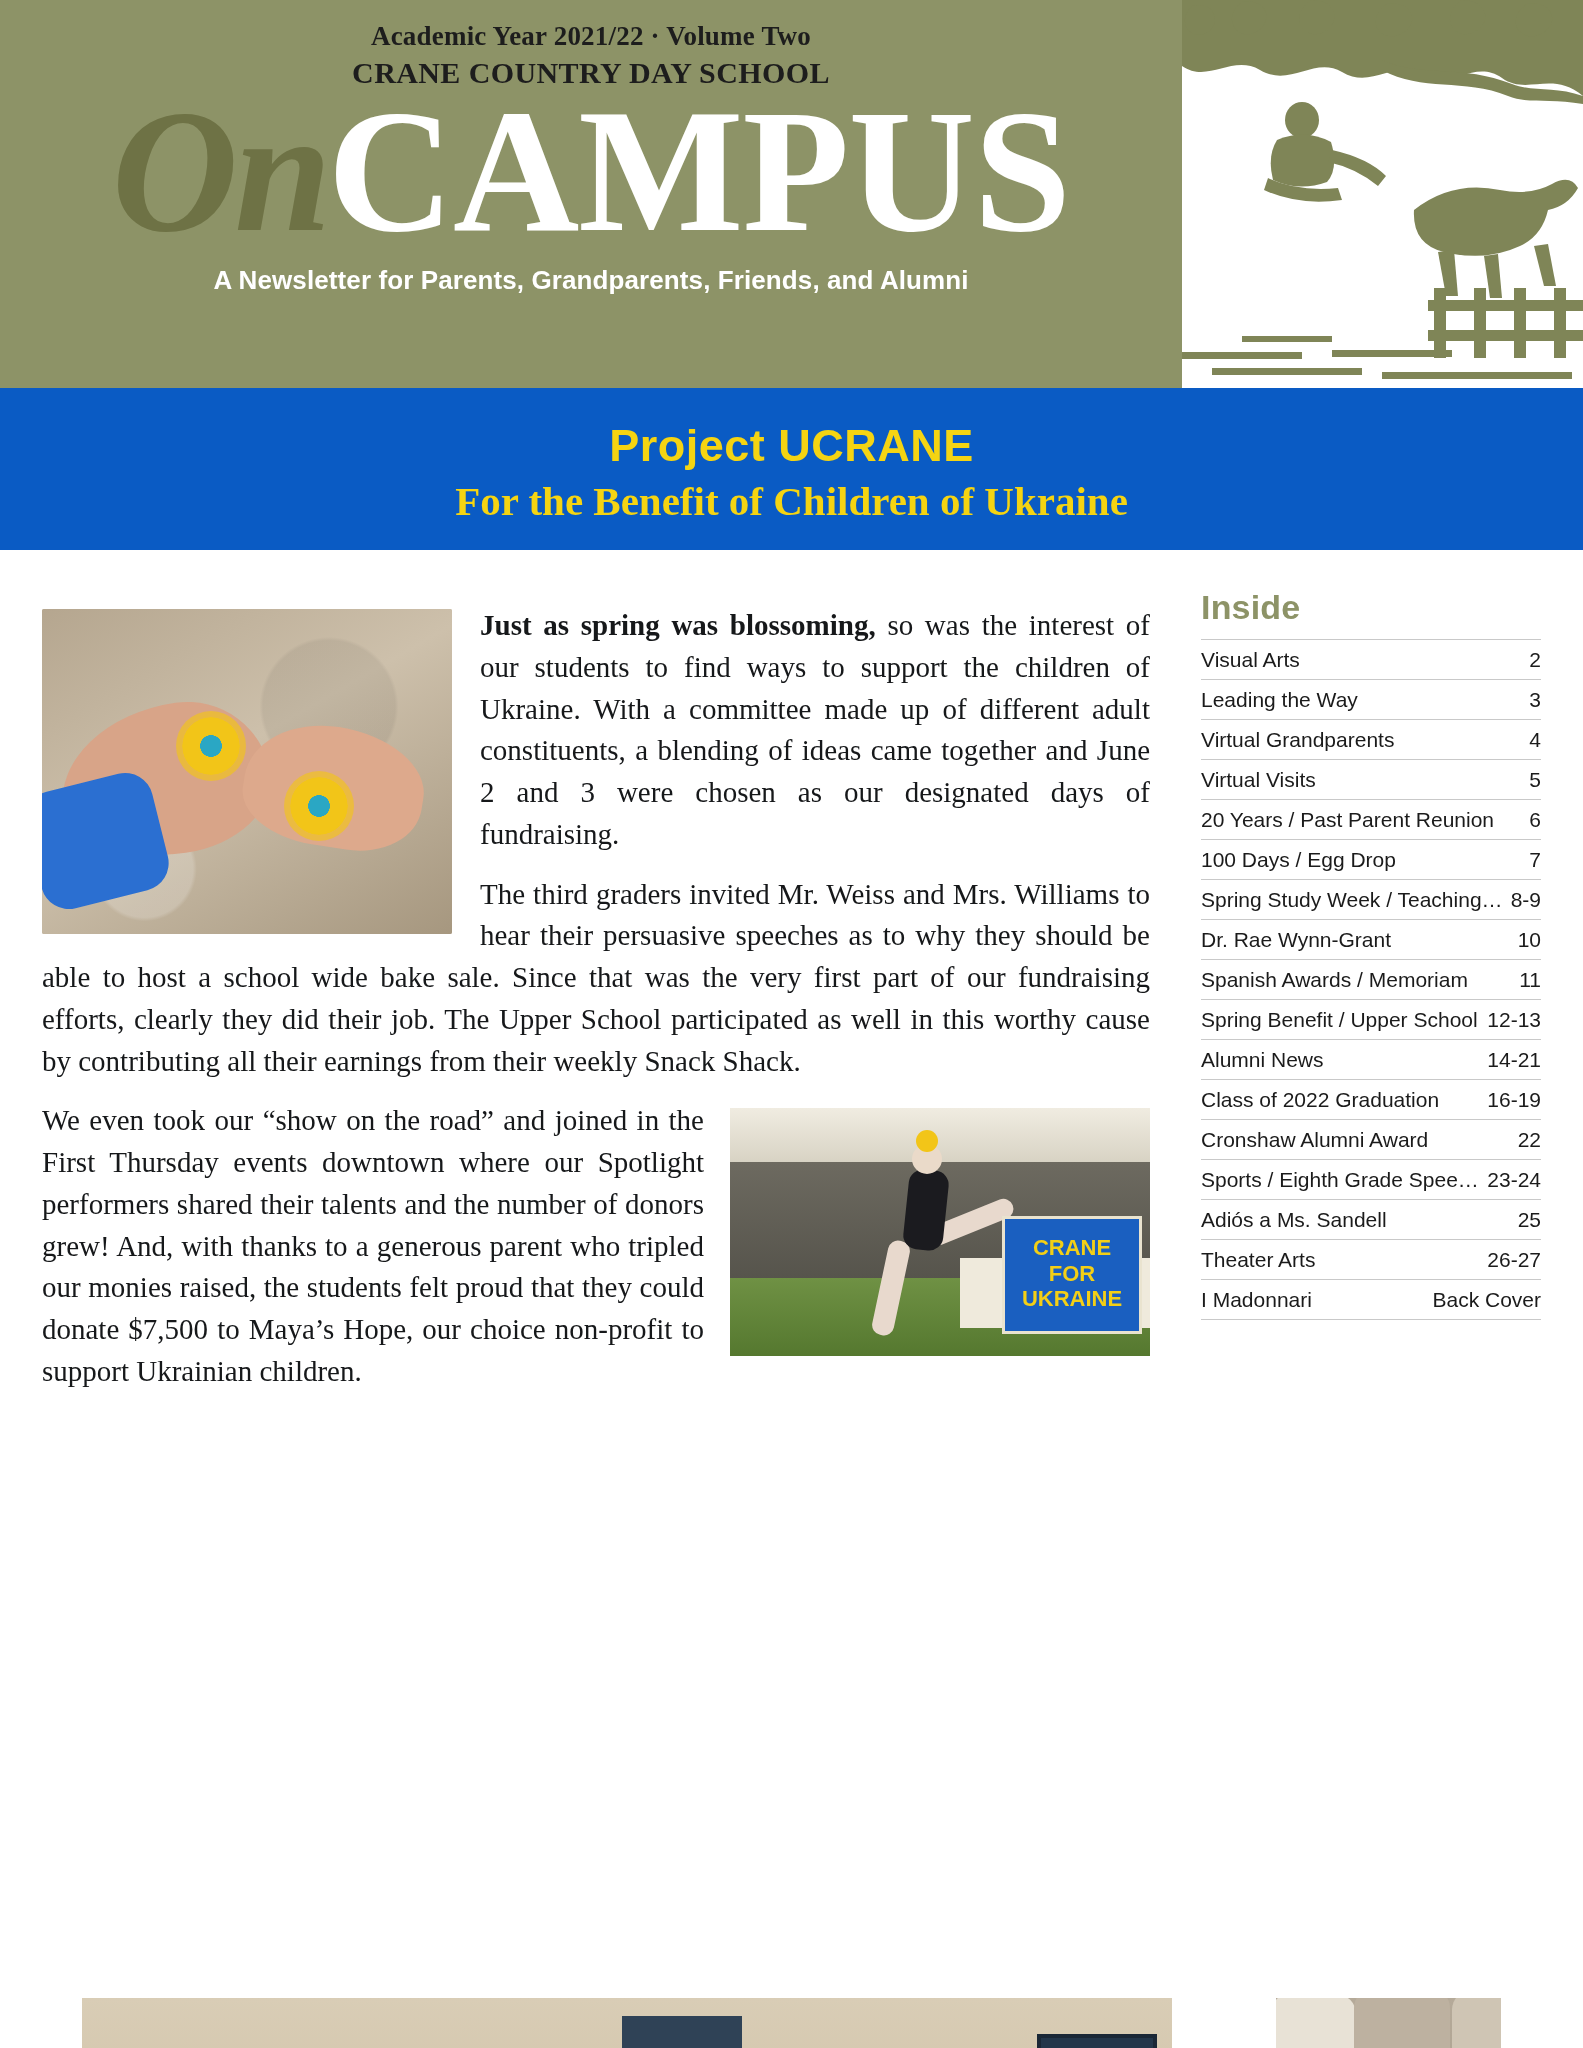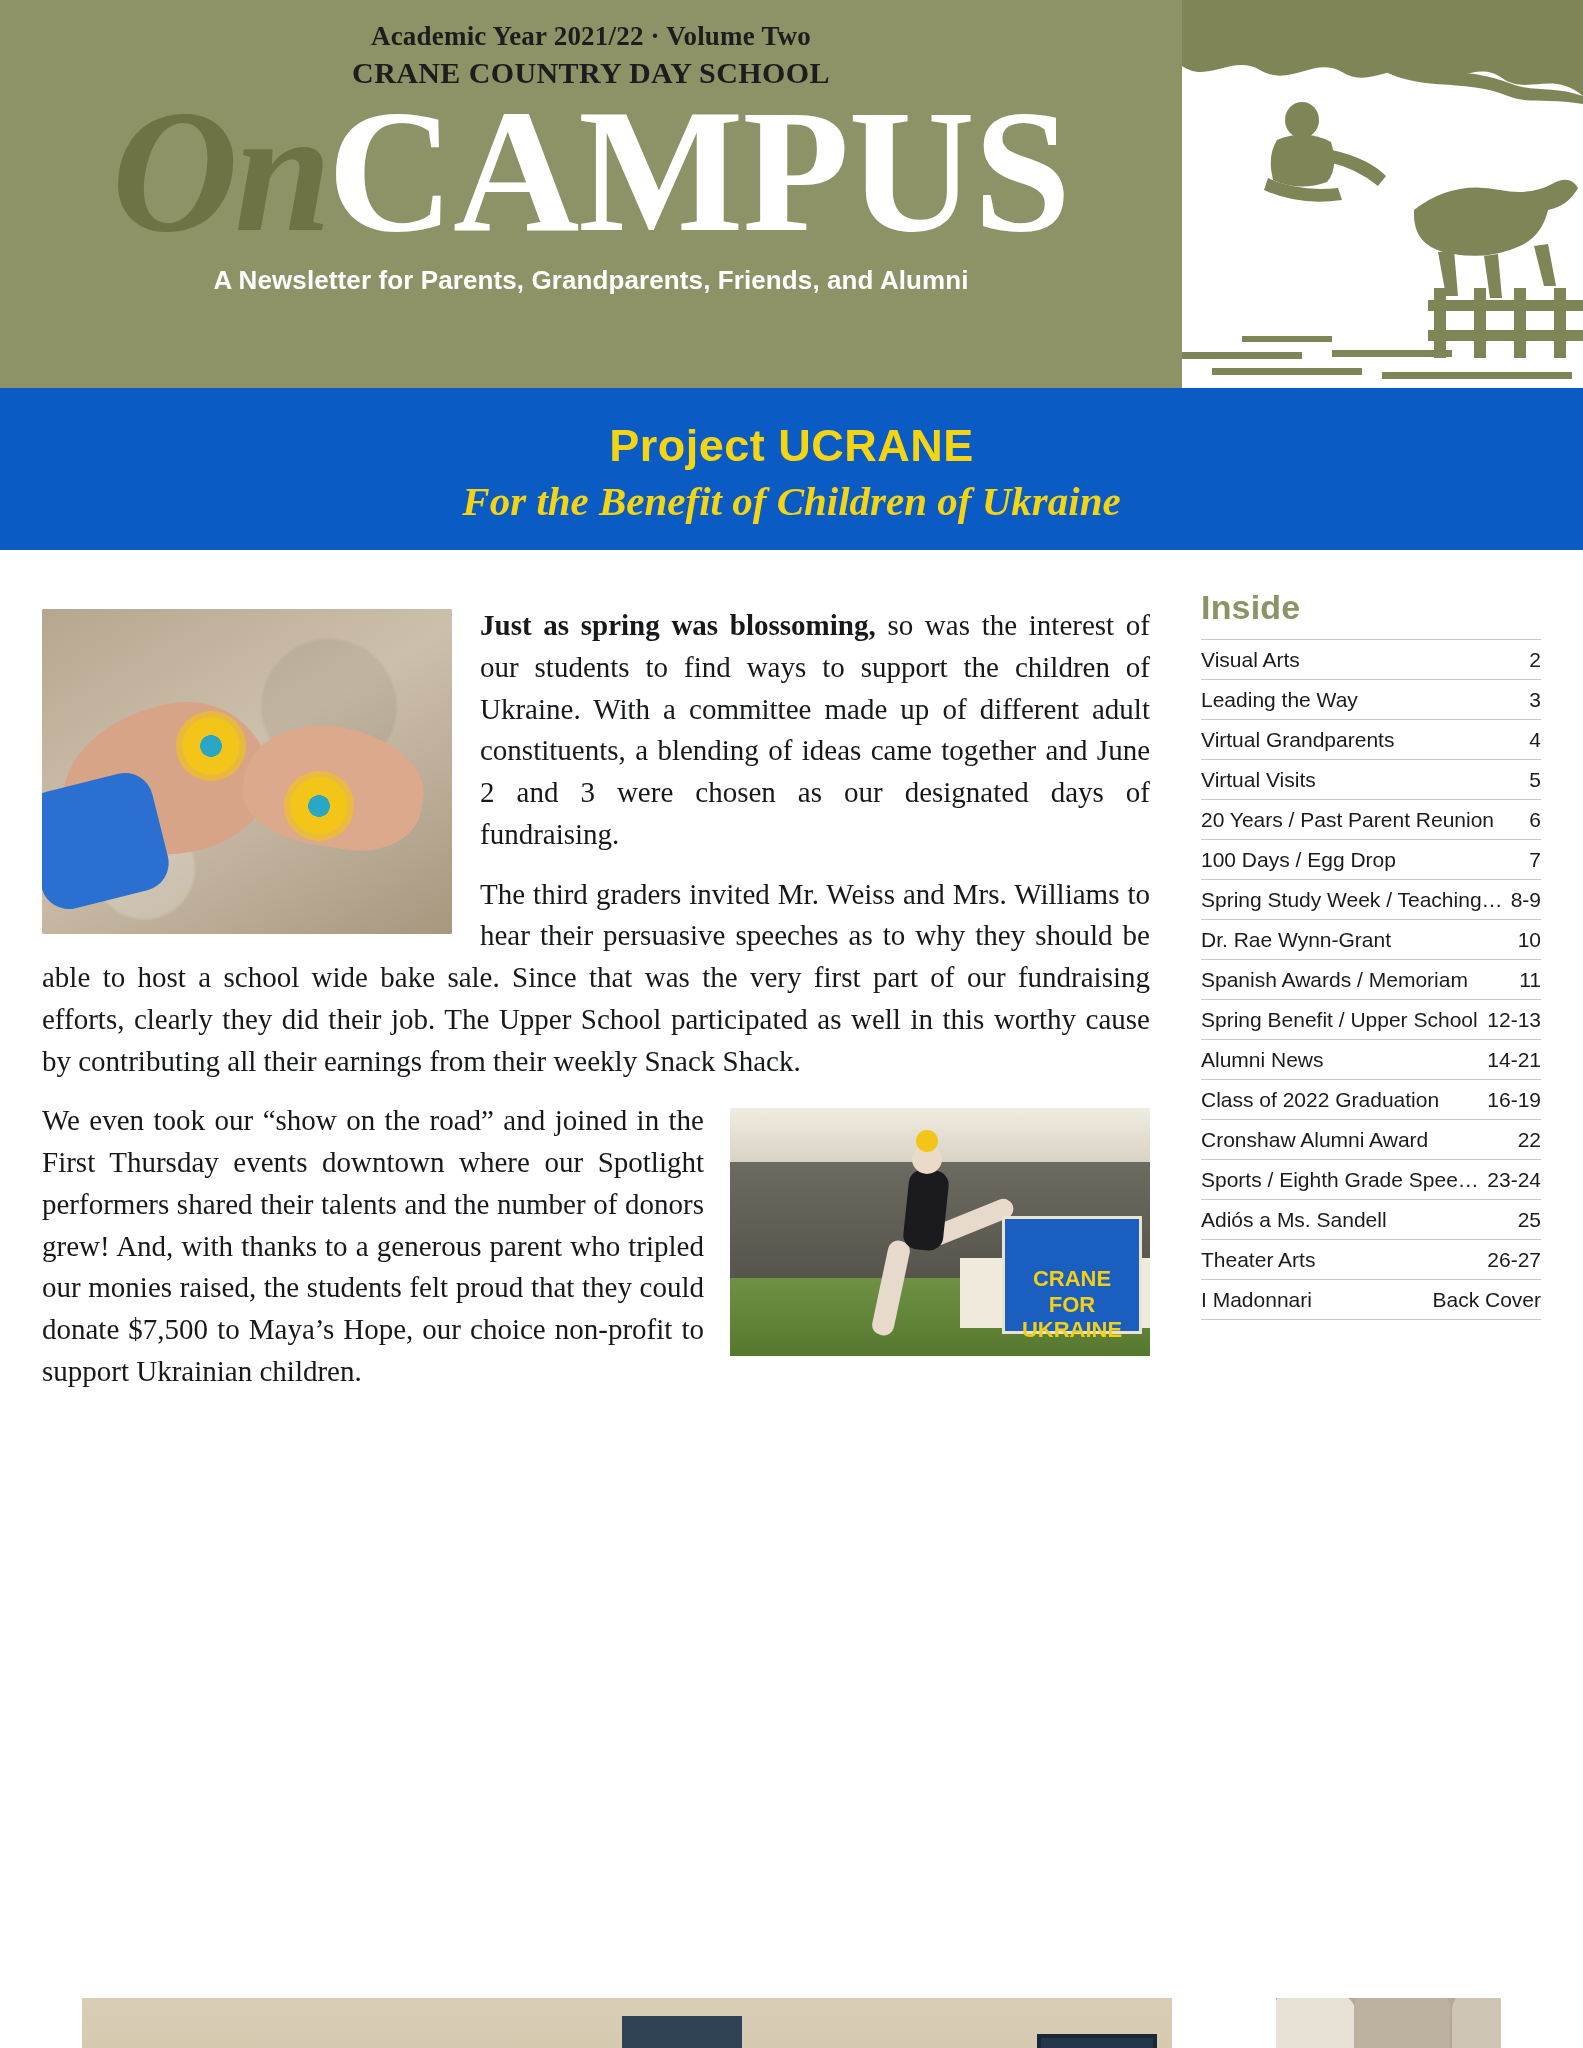--- a/index.html
+++ b/index.html
@@ -96,21 +96,20 @@
   .banner-title {
     font-family: "Liberation Sans", sans-serif;
     font-weight: bold;
     font-size: 45px;
     color: #f5d412;
     letter-spacing: 0.5px;
     text-align: right;
   }
   .banner-sub {
     font-family: "Liberation Serif", serif;
-    font-style: italic;
     font-weight: bold;
     font-size: 41px;
     color: #f5d412;
     margin-top: 5px;
   }
 
   
   .content {
     position: relative;
     width: 100%;
@@ -208,21 +207,21 @@
   .inline-photo .grass {
     position: absolute; left: 0; bottom: 0; right: 0; height: 78px;
     background: linear-gradient(#6f9144,#55782f);
   }
   .inline-photo .banner-blue {
     position: absolute; right: 8px; top: 108px; width: 140px; height: 118px;
     background: #1a5fc0; border: 3px solid #e9e3cf;
   }
   .inline-photo .banner-blue .txt {
     color: #f3cf16; font-family: "Liberation Sans", sans-serif; font-weight: bold;
-    font-size: 22px; text-align: center; line-height: 1.15; padding-top: 16px; margin-top: 31px;
+    font-size: 22px; text-align: center; line-height: 1.15; padding-top: 16px;
   }
   .inline-photo .dancer-body {
     position: absolute; left: 176px; top: 62px; width: 40px; height: 80px;
     background: #1b1b1f; border-radius: 14px; transform: rotate(6deg);
   }
   .inline-photo .dancer-leg {
     position: absolute; left: 150px; top: 132px; width: 22px; height: 96px;
     background: #e8d9cd; border-radius: 10px; transform: rotate(12deg);
   }
   .inline-photo .dancer-leg2 {

